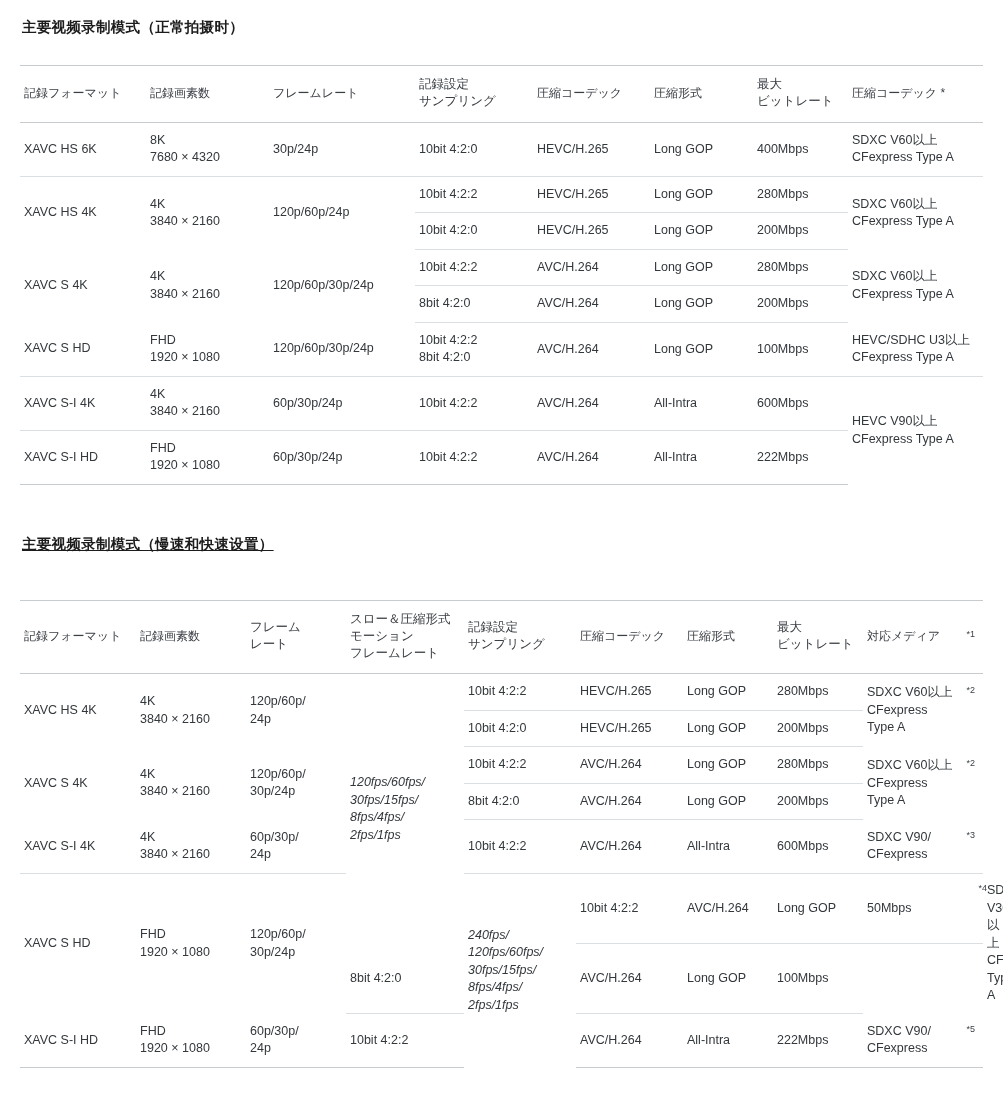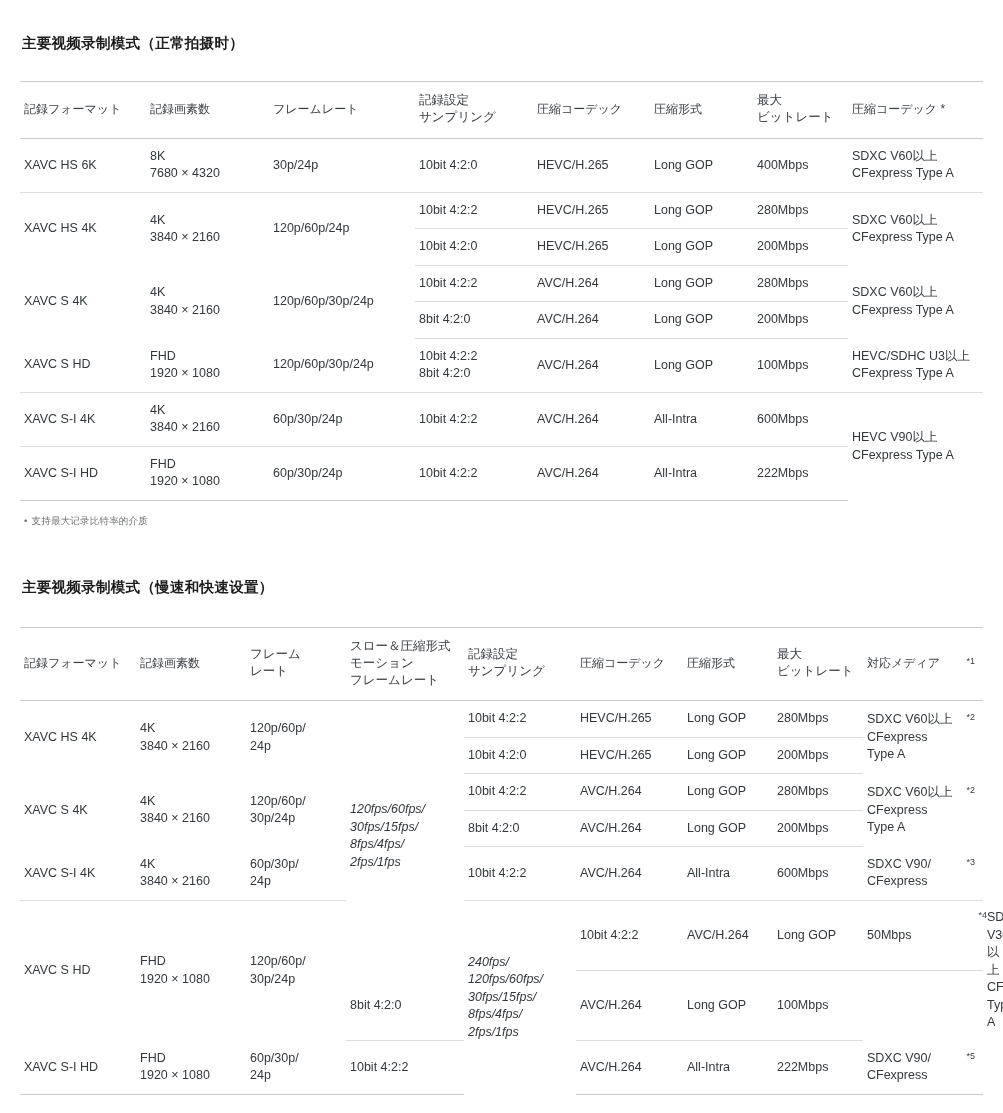--- a/index.html
+++ b/index.html
@@ -10,32 +10,33 @@
   body {
     width: 1003px;
     min-height: 1113px;
     font-family: "Liberation Sans", sans-serif;
     color: #2b2b2b;
     -webkit-font-smoothing: antialiased;
   }
   .page {
     width: 1003px;
     box-sizing: border-box;
-    padding: 28px 20px 0 20px;
+    padding: 12px 20px 0 20px;
   }
   .section-title {
     font-size: 14.5px;
     font-weight: bold;
     color: #1c1c1c;
     letter-spacing: 0.3px;
     margin: 6px 0 28px 2px;
   }
   .section-title.second {
     margin-top: 50px;
-    margin-bottom: 30px;
+    margin-bottom: 46px;
+    text-decoration: underline;
   }
   table.spec {
     width: 963px;
     border-collapse: collapse;
     table-layout: fixed;
     font-size: 12.5px;
     color: #33383c;
   }
   table.spec thead th {
     font-weight: normal;
@@ -244,23 +245,20 @@
         </td>
         <td>60p/30p/24p</td>
         <td>10bit 4:2:2</td>
         <td>AVC/H.264</td>
         <td>All-Intra</td>
         <td>222Mbps</td>
       </tr>
     </tbody>
   </table>
 
-  <div class="footnote">
-    <span class="dot">•</span><span>支持最大记录比特率的介质</span>
-  </div>
 
   <div class="section-title second">主要视频录制模式（慢速和快速设置）</div>
 
   <table class="spec t2">
     <colgroup>
       <col class="c1">
         <col class="c2">
         <col class="c3">
         <col class="c4">
         <col class="c5">

